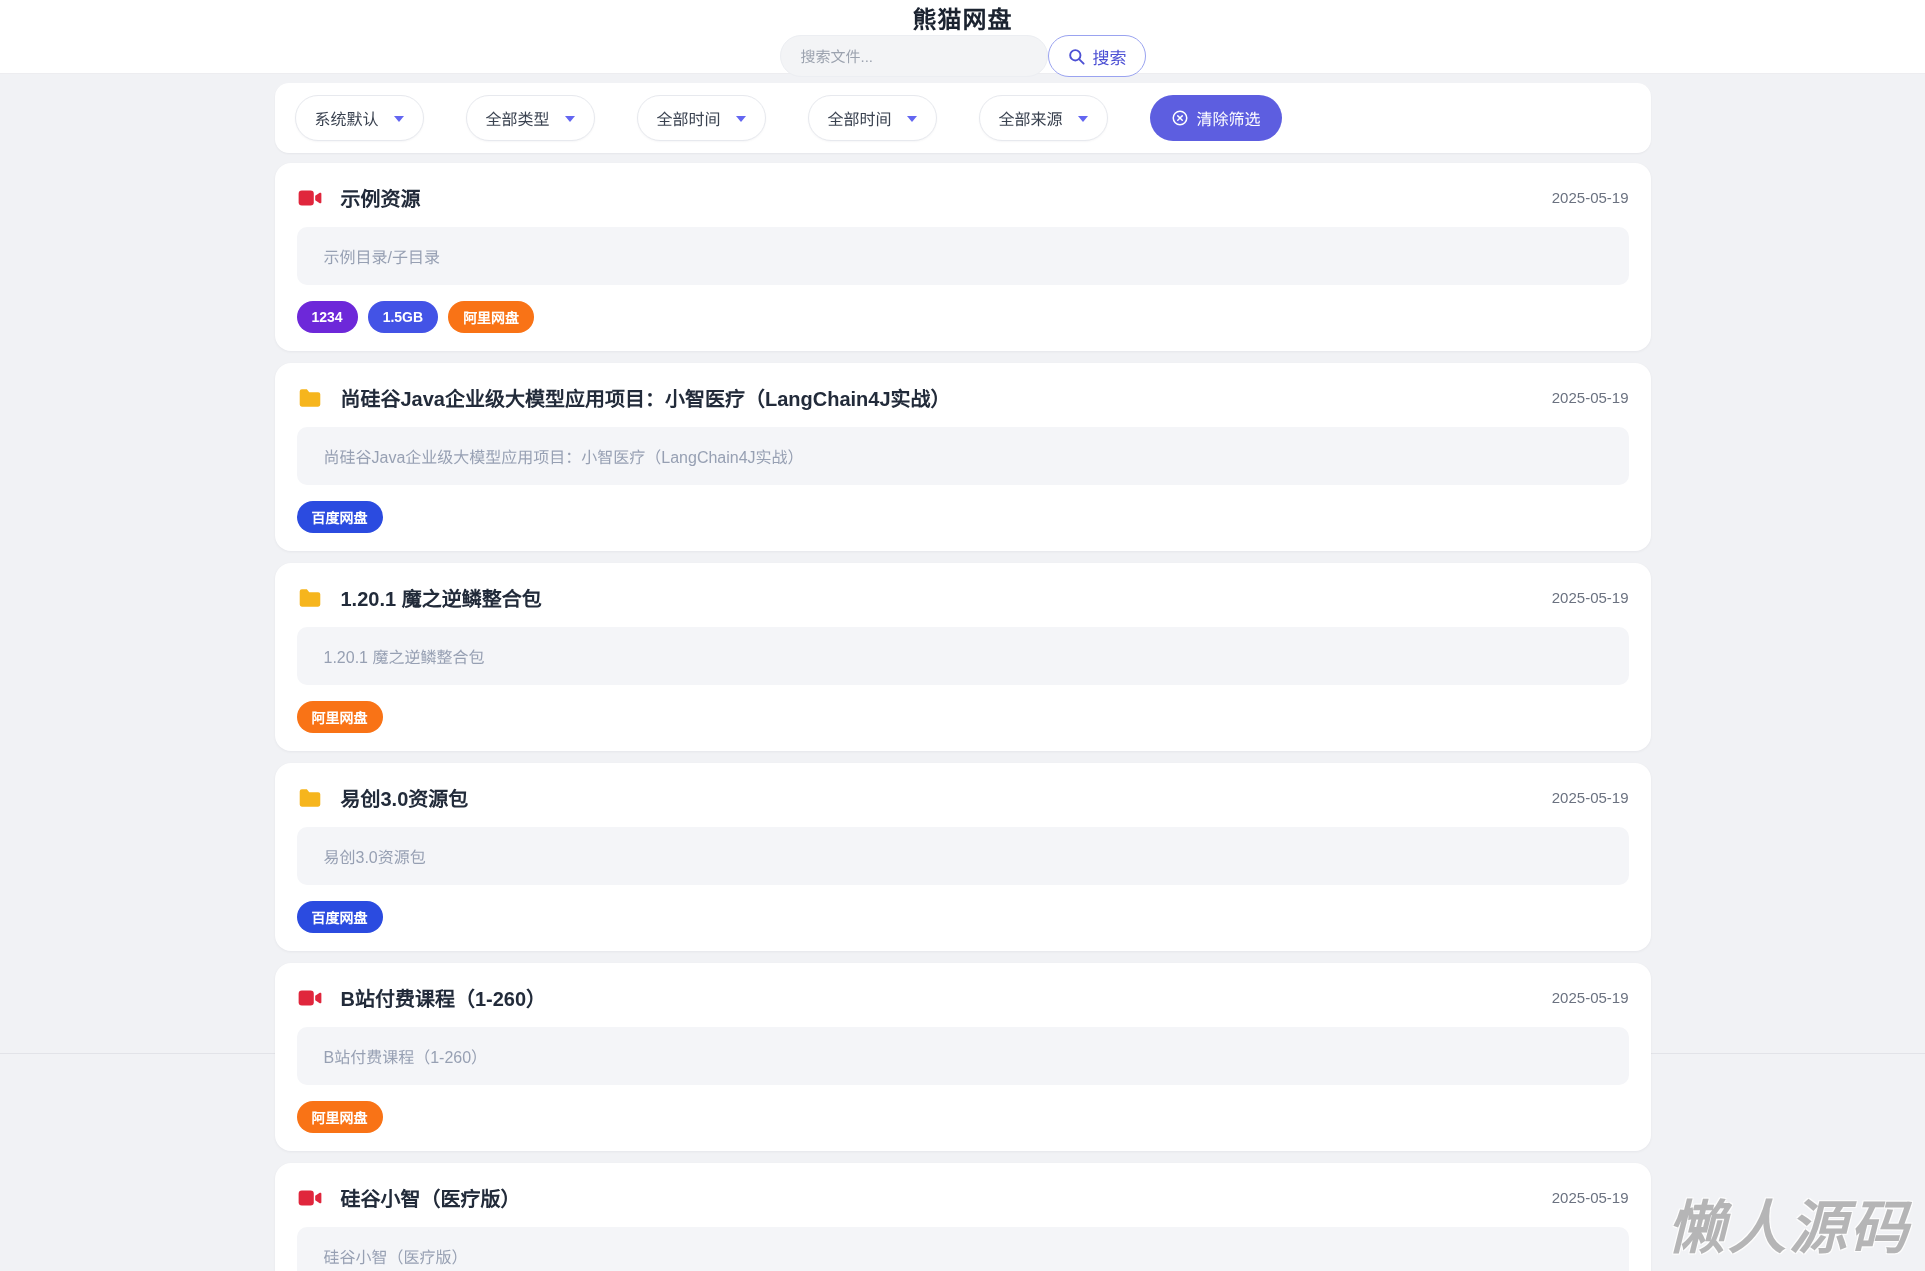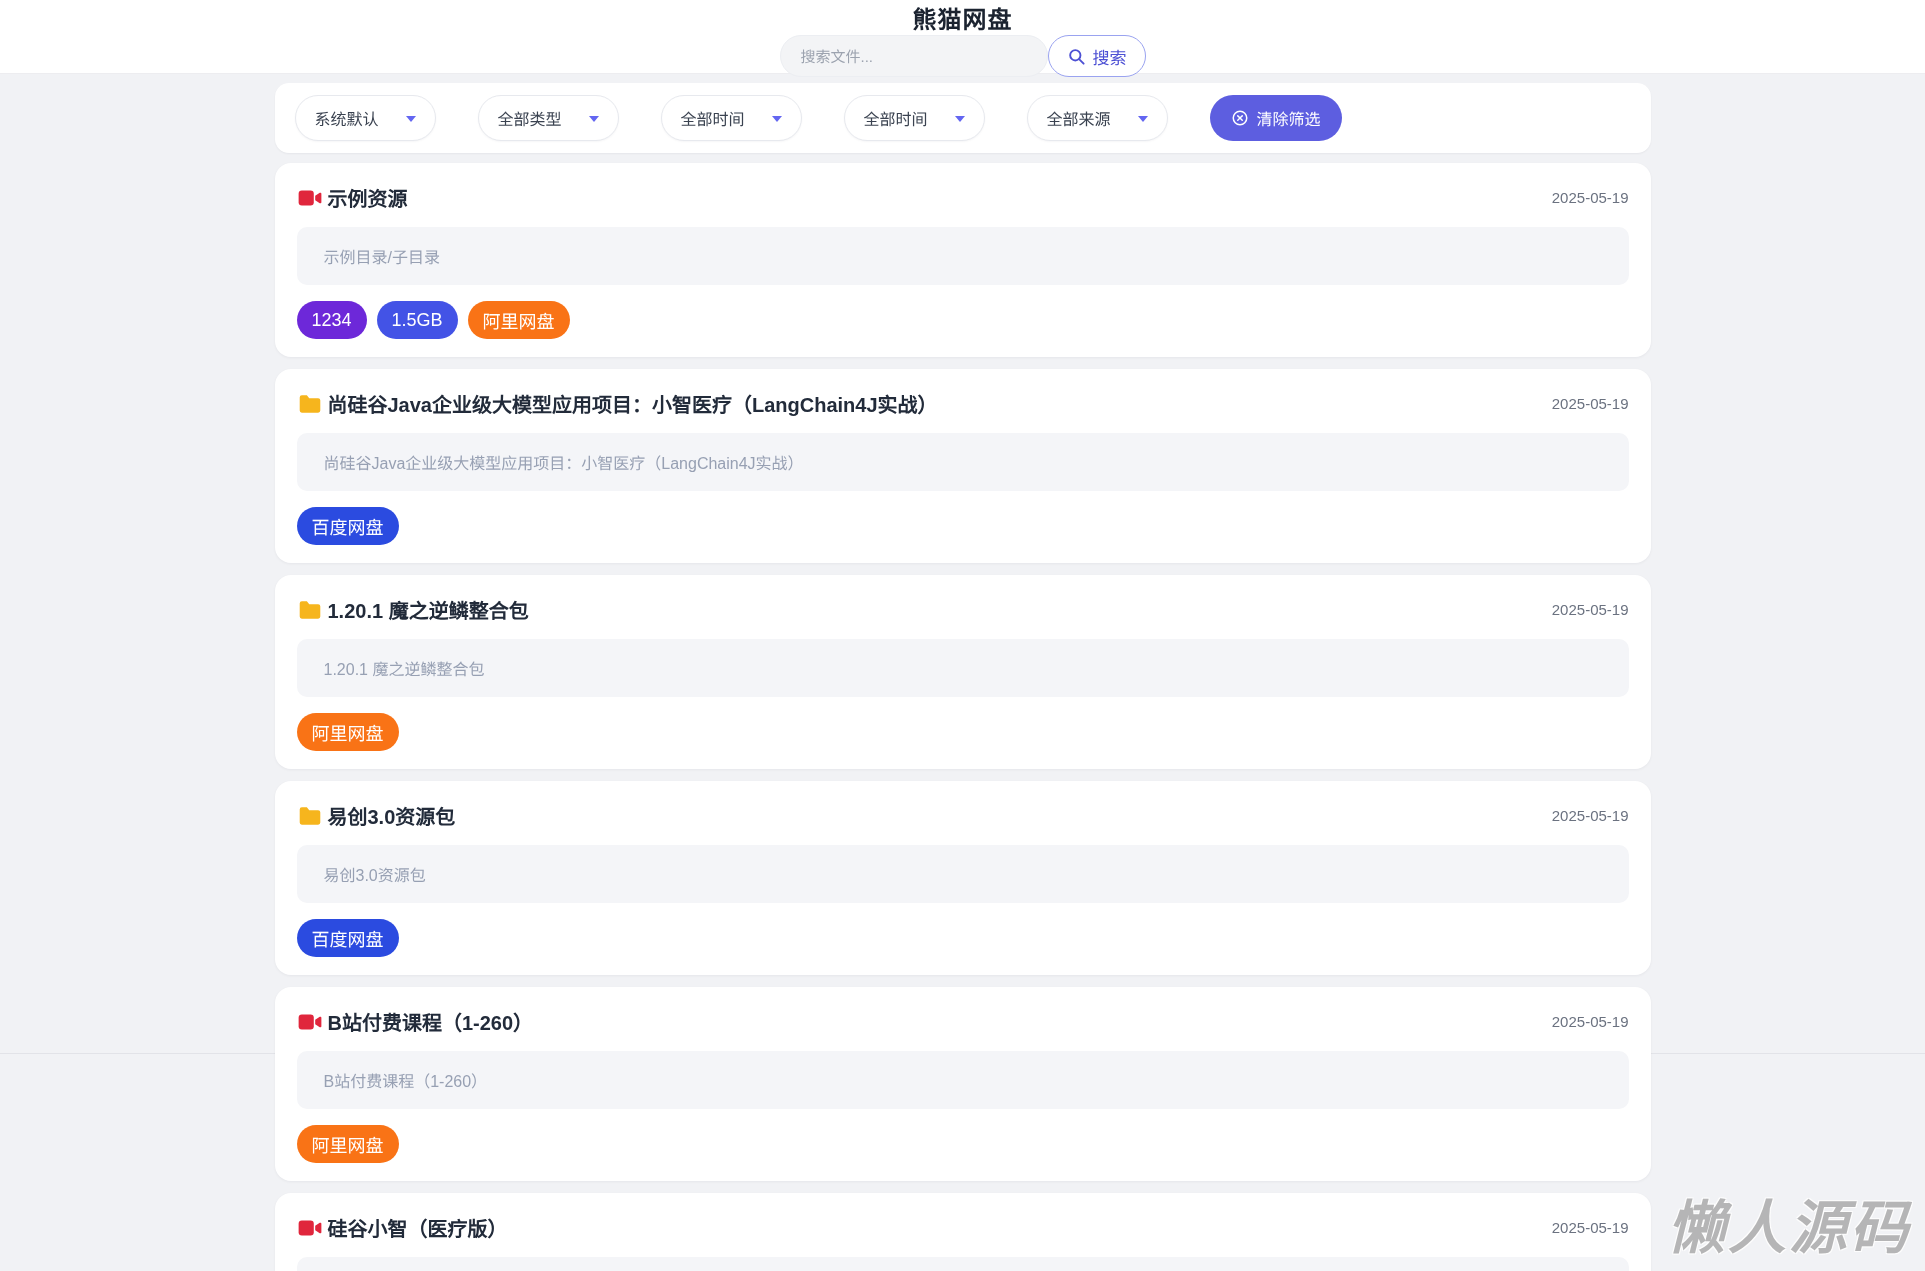--- a/index.html
+++ b/index.html
@@ -50,21 +50,21 @@
   .filter-bar {
     margin-top: 9px;
     background: #ffffff;
     border-radius: 14px;
     padding: 12px 20px;
     display: flex; align-items: center; gap: 42px;
     box-shadow: 0 1px 2px rgba(20,24,40,.05);
     position: relative; z-index: 1;
   }
   .filter-pill {
-    display: flex; align-items: center; gap: 27px;
+    display: flex; align-items: center; gap: 15px;
     background: #ffffff;
     border: 1px solid #e7e9ee;
     border-radius: 999px;
     padding: 10px 19px;
     font-size: 16px; color: #3a4250;
     box-shadow: 0 1px 2px rgba(20,24,40,.04);
     cursor: pointer; font-family: inherit;
   }
   .caret {
     width: 0; height: 0; margin-top: 2px;
@@ -87,39 +87,39 @@
     display: flex; flex-direction: column; gap: 12px;
     position: relative; z-index: 1;
   }
   .card {
     background: #ffffff;
     border-radius: 16px;
     padding: 20px 22px 18px 22px;
     box-shadow: 0 1px 3px rgba(20,24,40,.05);
   }
   .card-head { display: flex; align-items: center; justify-content: space-between; }
-  .card-title-wrap { display: flex; align-items: center; gap: 5px; justify-content: flex-end; }
+  .card-title-wrap { display: flex; align-items: center; gap: 18px; justify-content: flex-end; }
   .file-icon { display: flex; align-items: center; }
   .file-icon svg { width: 26px; height: 26px; display: block; }
   .card-title { font-size: 20px; font-weight: 700; color: #222b3a; }
   .card-date { font-size: 15px; color: #6b7280; }
   .card-desc {
     margin-top: 15px;
     background: #f4f5f8;
     border-radius: 10px;
     padding: 17px 27px;
     font-size: 16px;
     color: #97a0b3;
   }
   .card-tags { margin-top: 16px; display: flex; gap: 10px; }
   .tag {
     display: inline-flex; align-items: center;
     border-radius: 999px;
     padding: 6px 15px;
-    color: #ffffff; font-size: 18px; font-weight: 400;
+    color: #ffffff; font-size: 14px; font-weight: 700;
   }
 
   
   .seam-line {
     position: absolute; left: 0; top: 1053px;
     width: 100%; height: 1px;
     background: #e2e3e8;
     z-index: 0;
   }
   .watermark {

